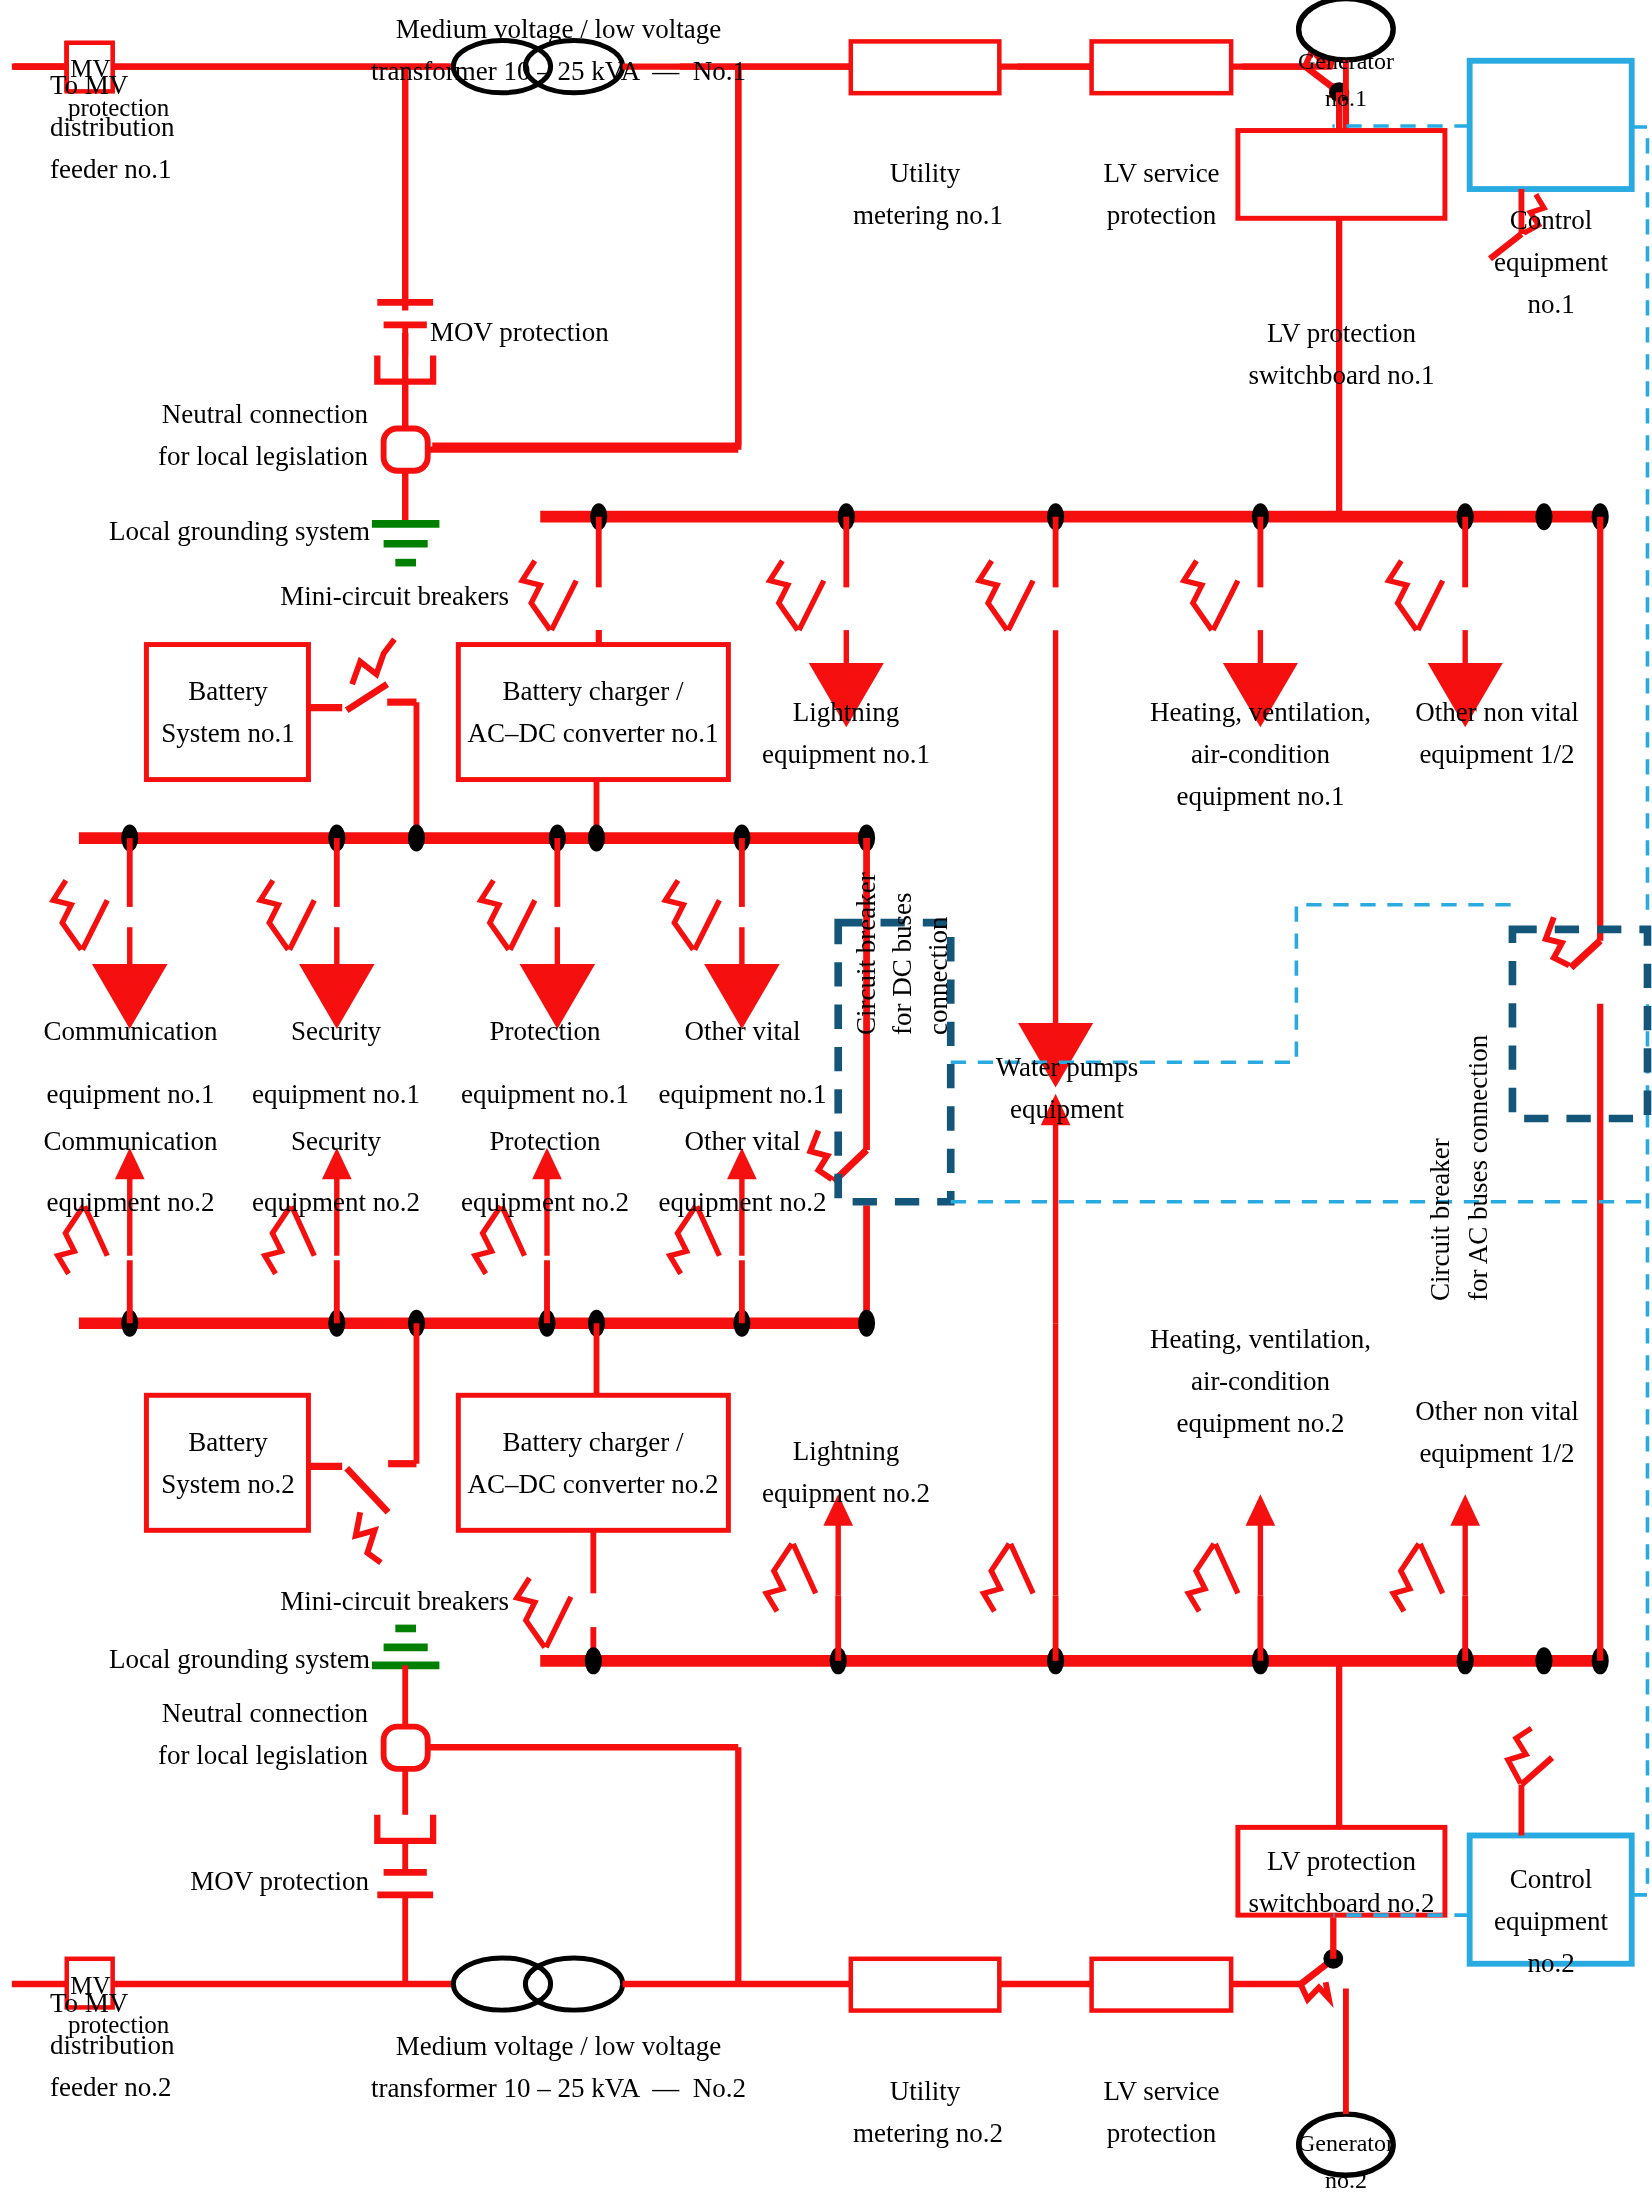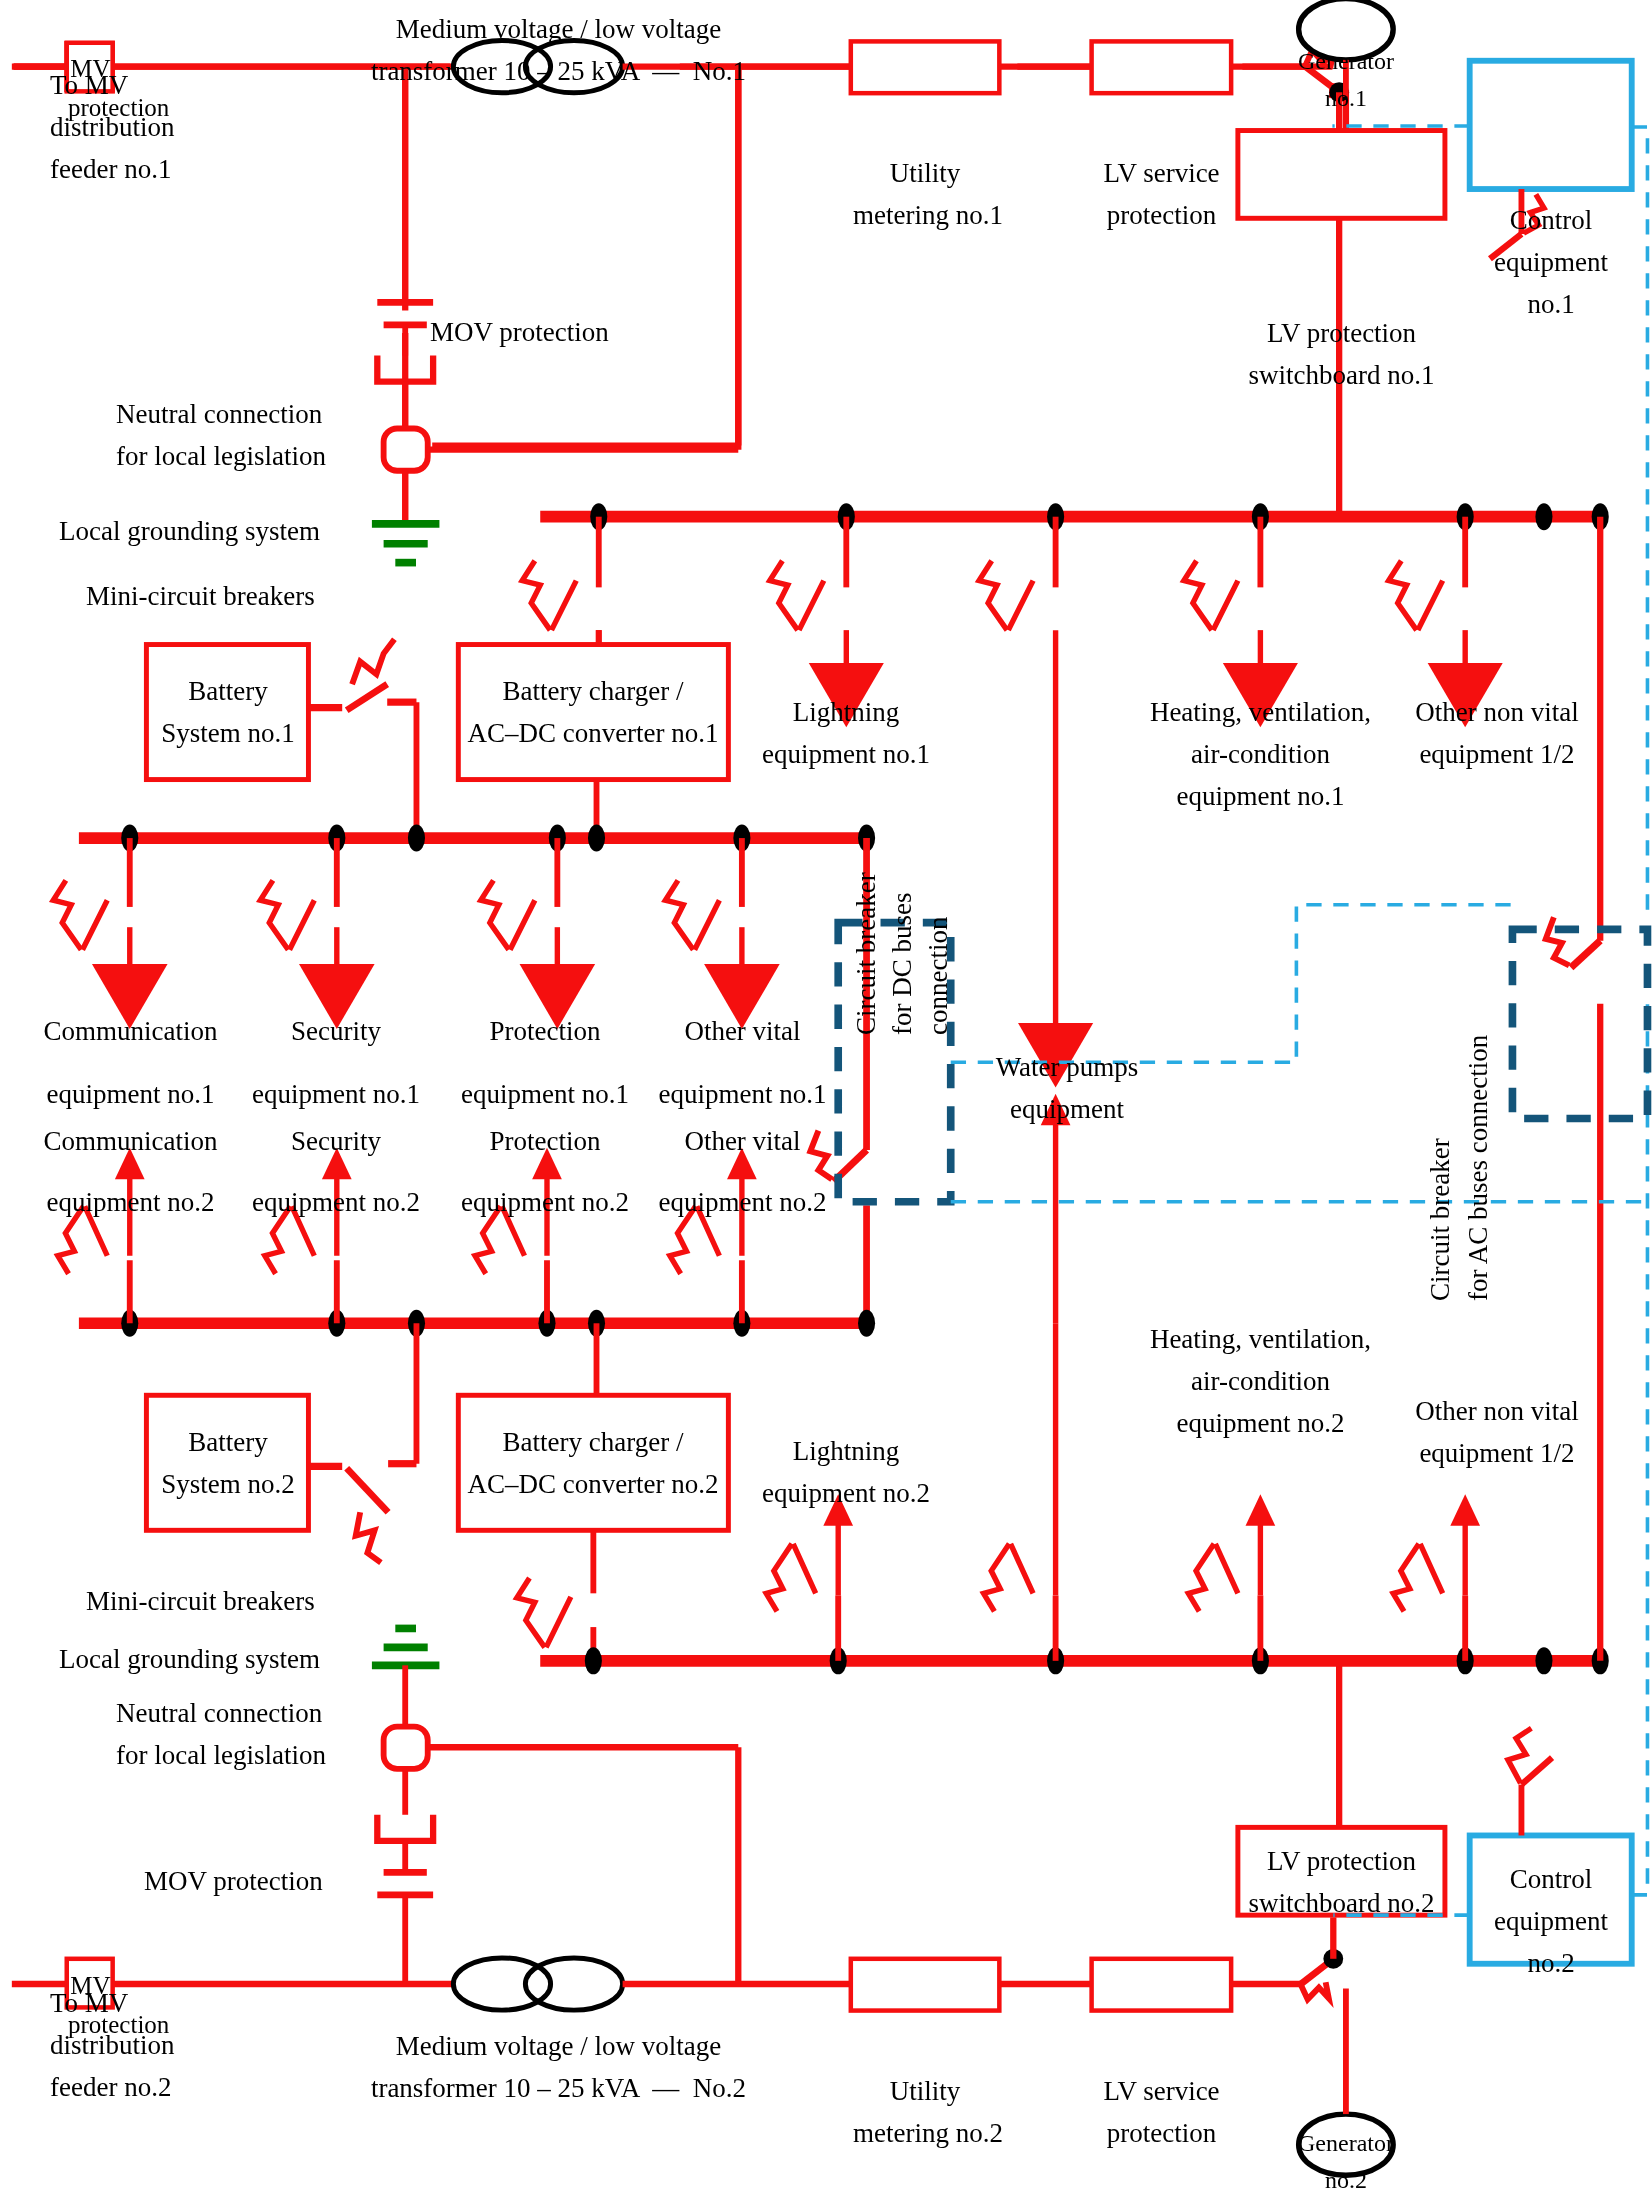--- a/index.html
+++ b/index.html
@@ -1,21 +1,21 @@
 <!DOCTYPE html>
 <html style="font-size:7.2px"><head>
 <meta charset="utf-8">
 <style>
   html,body{margin:0;padding:0;background:#ffffff;}
   body{font-family:"Liberation Serif", serif;}
   #stage{position:relative;width:1653px;height:2205px;background:#fff;overflow:hidden;}
   svg.layer{position:absolute;left:0;top:0;width:1653px;height:2205px;}
   .lbl{position:absolute;color:#000;font-family:"Liberation Serif",serif;font-size:27px;line-height:1.55;white-space:pre;}
   .lbl.ctr{text-align:center;}
-  .lbl.rgt{text-align:left;}
+  .lbl.rgt{text-align:right;}
   .vert{transform-origin:0 0;}
 </style>
 </head>
 <body>
 
 <div id="stage">
 
 <svg class="layer" viewBox="0 0 3672 4899">
   <defs>
     <marker id="arrDown" markerWidth="18" markerHeight="18" refX="4" refY="9" orient="auto">

